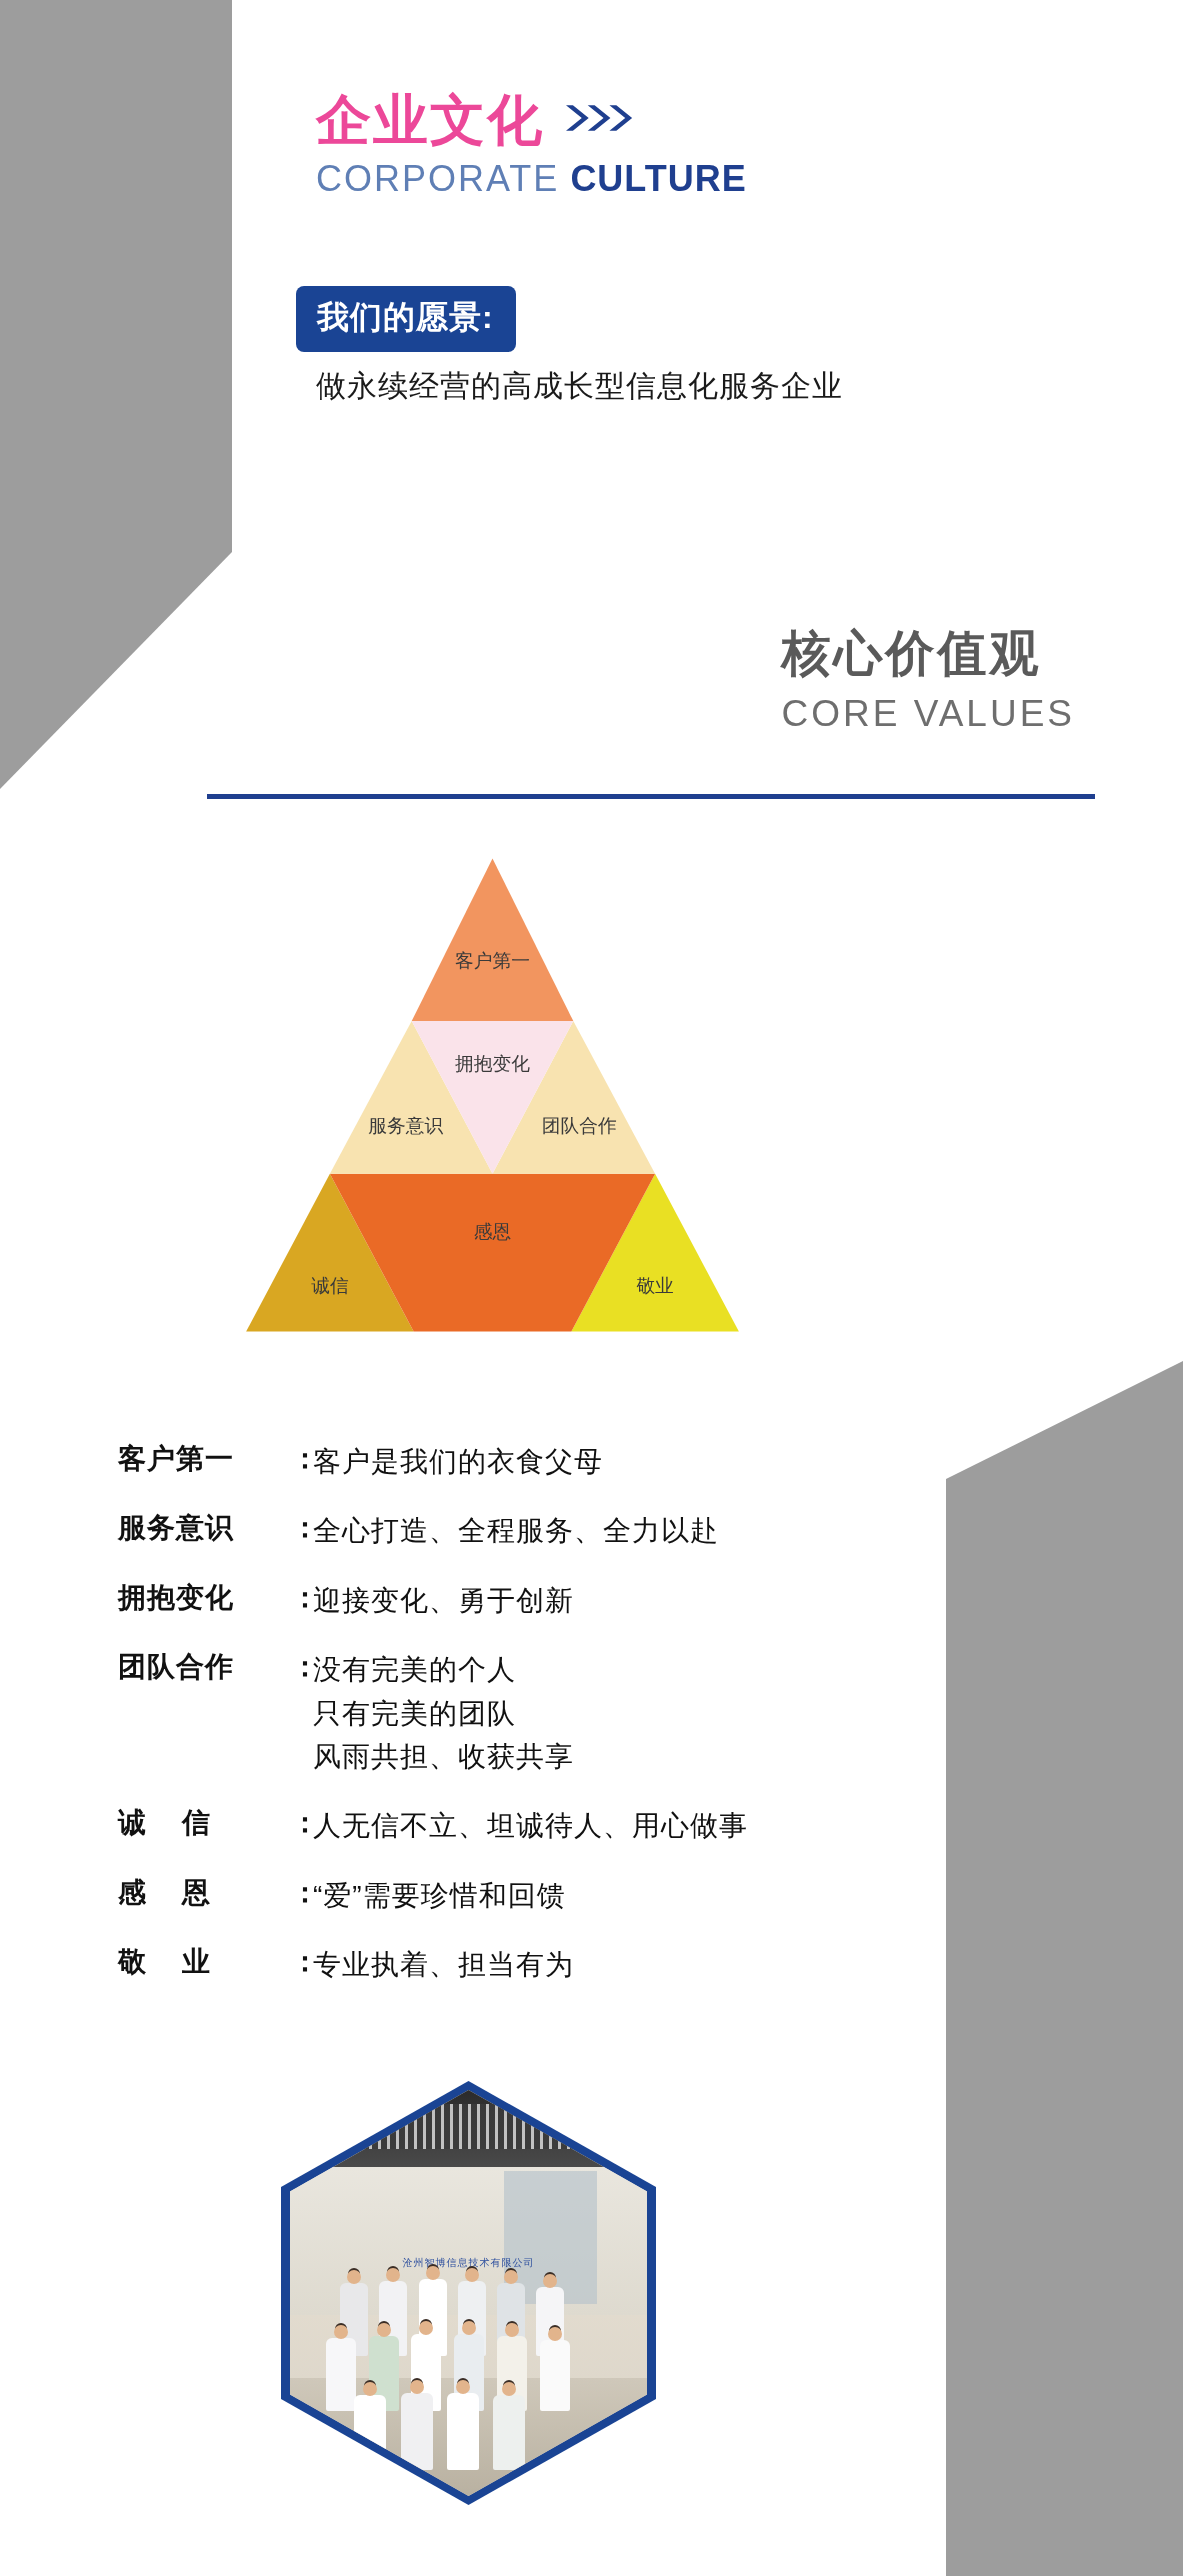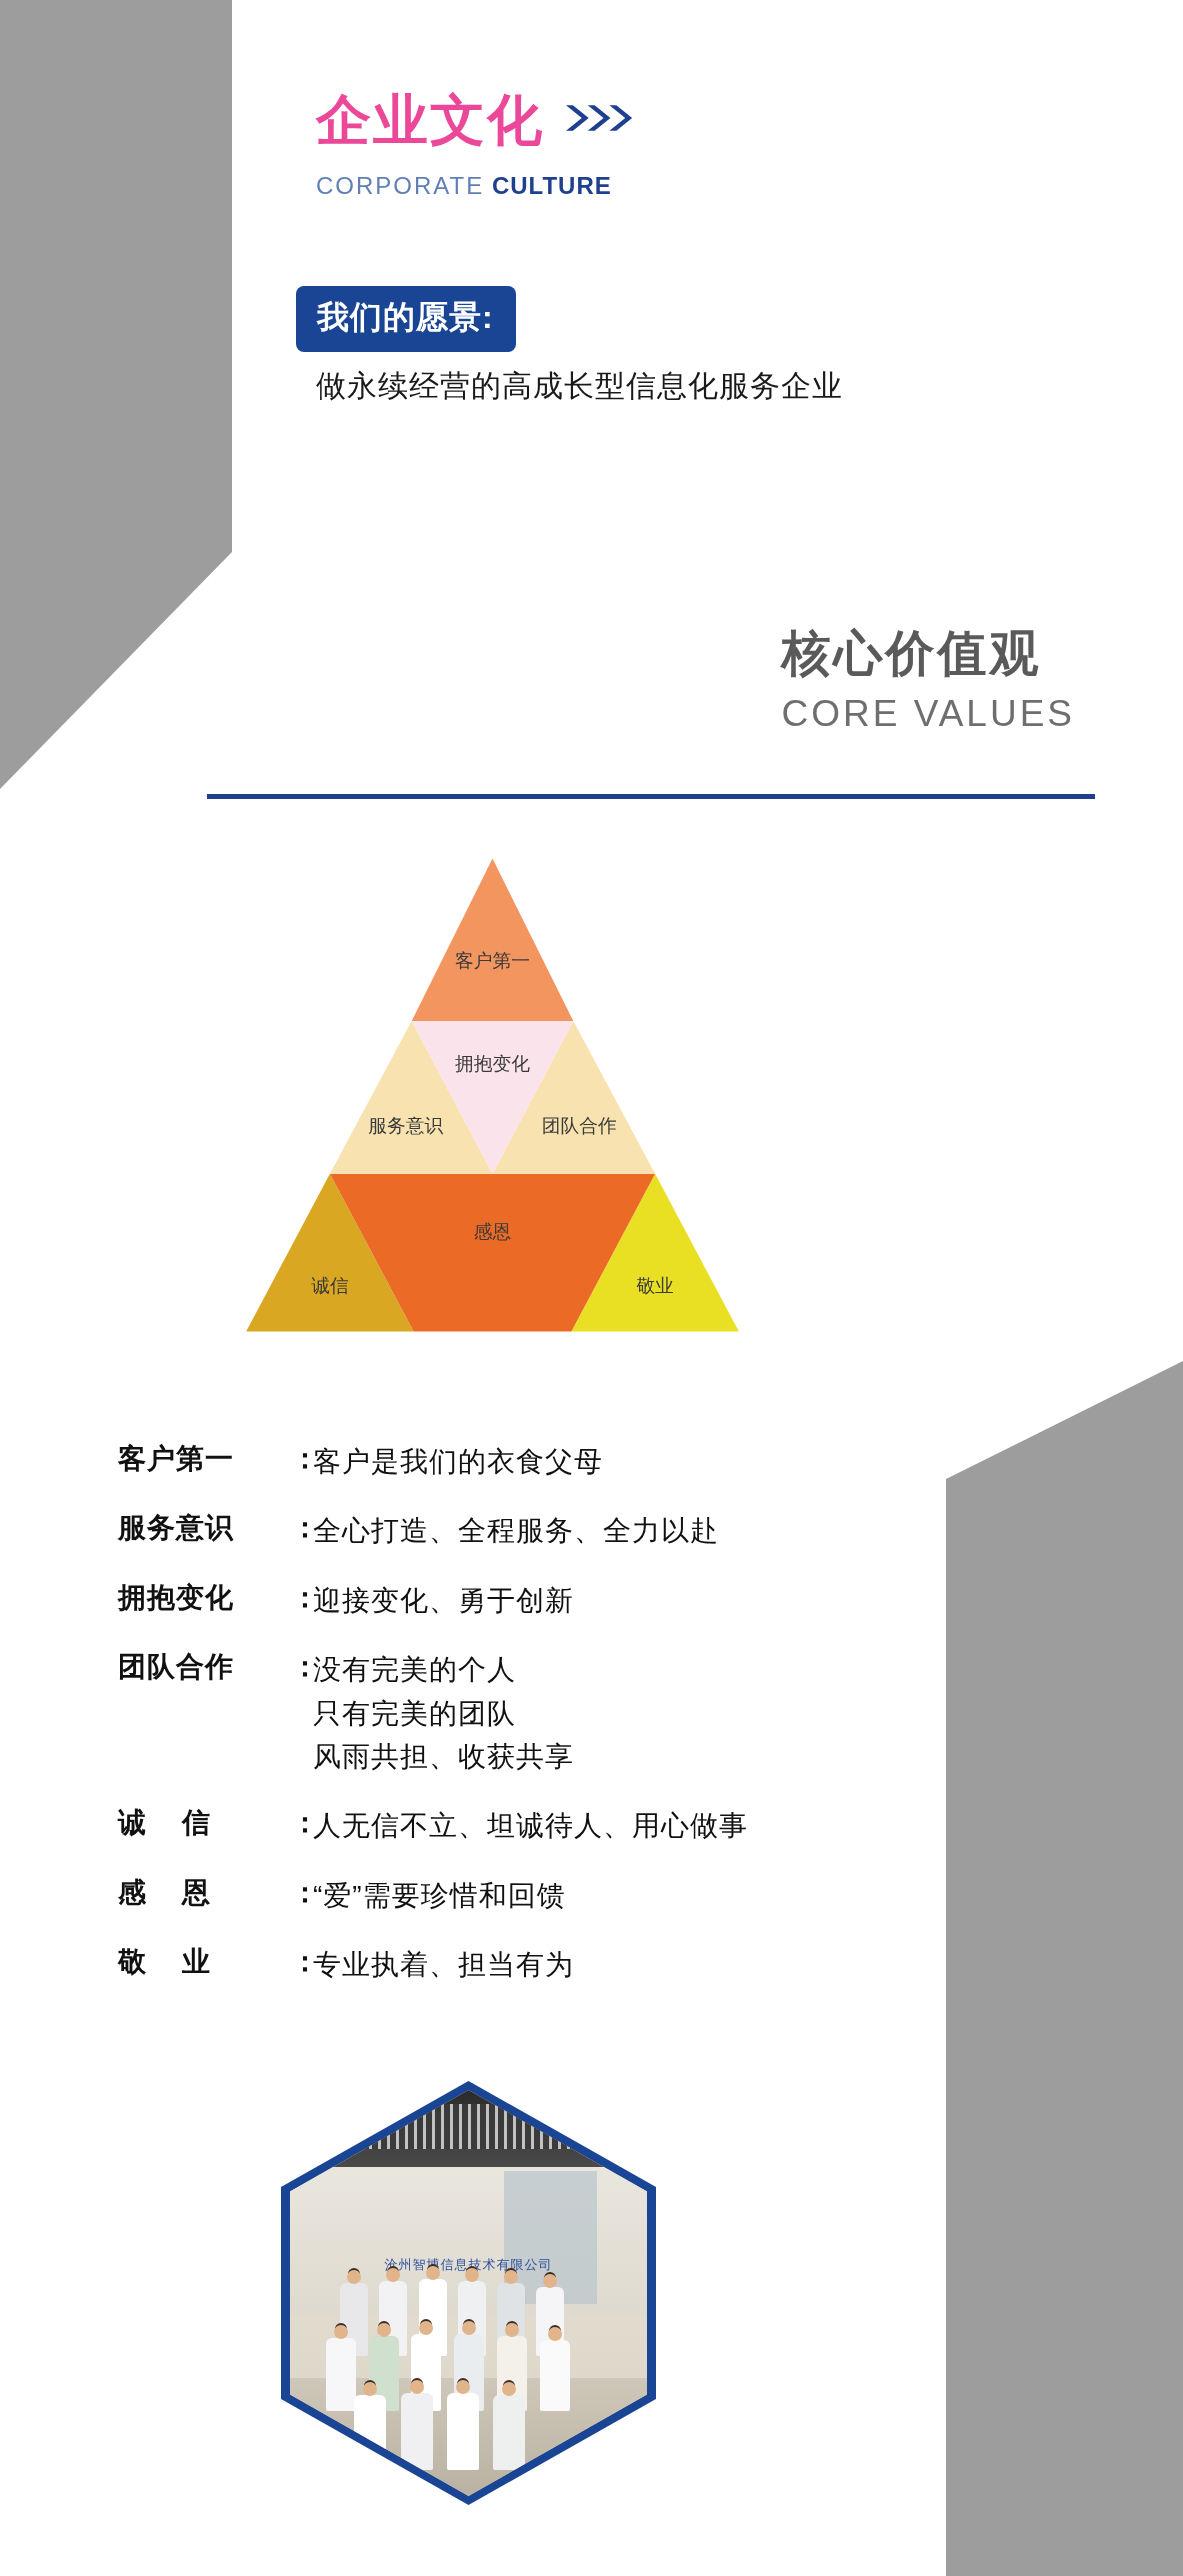--- a/index.html
+++ b/index.html
@@ -72,22 +72,21 @@
     vertical-align: middle;
   }
   .chevrons {
     display: inline-block;
     vertical-align: middle;
     margin-left: 18px;
     margin-bottom: 6px;
   }
   .chevrons svg { display: block; }
   .header-sub {
-    margin-top: 14px;
-    font-size: 24px;
+    font-size: 36px;
     letter-spacing: 1px;
     color: #1f3f8f;
   }
   .header-sub .light {
     color: #5f7fb5;
     font-weight: normal;
     letter-spacing: 2px;
   }
   .header-sub .bold {
     color: #1f3f8f;
@@ -239,21 +238,21 @@
     background: linear-gradient(#e9e6de, #dedacf);
   }
   .ph-door {
     position: absolute; left: 60%; top: 81px; width: 26%; height: 133px;
     background: #b9c4cc;
     opacity: .7;
   }
   .ph-logo {
     position: absolute; left: 0; top: 166px; width: 100%;
     text-align: center;
-    font-size: 13px;
+    font-size: 10px;
     color: #2d4f9e;
     letter-spacing: 1px;
   }
   .ph-floor {
     position: absolute; left: 0; bottom: 0; width: 100%; height: 118px;
     background: linear-gradient(#cfc8ba, #b9b1a1);
   }
   .ph-people {
     position: absolute; left: 0; top: 187px; width: 100%; height: 197px;
   }

